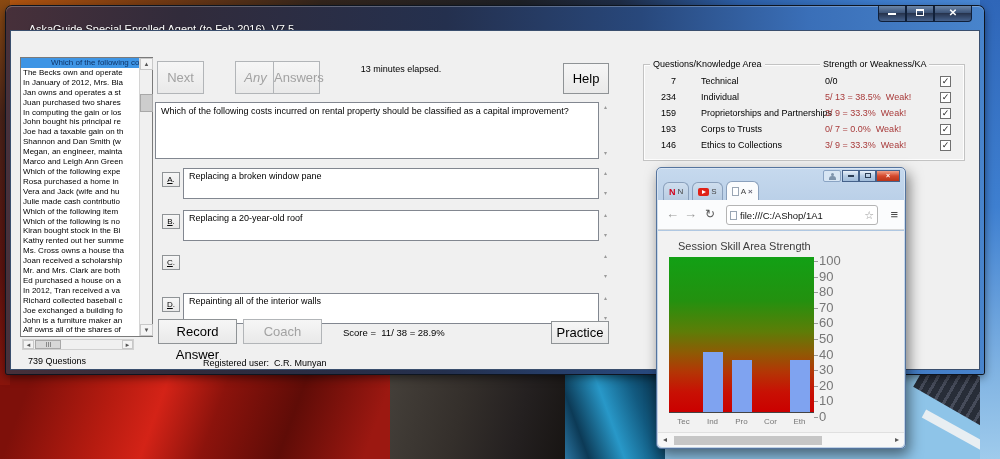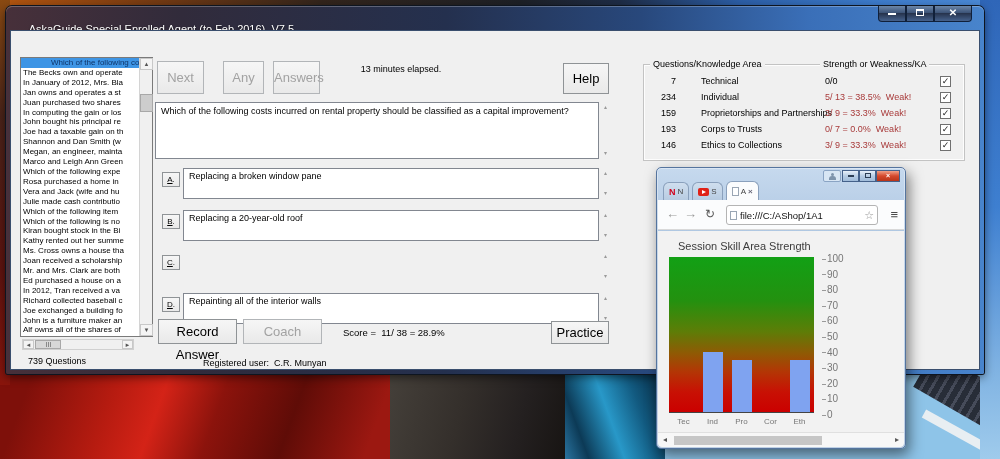--- a/index.html
+++ b/index.html
@@ -67,21 +67,21 @@
   .hthumb i { width:1px; height:5px; background:#8a8a8a; }
 
   .count-label { position:absolute; left:17px; top:325px; font-size:9px; color:#000; }
   .reg-label { position:absolute; left:192px; top:327px; font-size:9px; color:#000; white-space:pre; }
 
   
   .btn { position:absolute; background:linear-gradient(180deg,#f6f6f6,#e9e9e9); border:1px solid #8f9396;
     font-size:13px; color:#000; text-align:center; font-family:"Liberation Sans", sans-serif; }
   .btn.disabled { color:#a2a2a2; border-color:#b2b5b8; }
   .btn-next { left:146px; top:30px; width:47px; height:33px; line-height:31px; }
-  .btn-any  { left:212px; top:30px; width:41px; height:33px; line-height:31px; }
+  .btn-any  { left:224px; top:30px; width:41px; height:33px; line-height:31px;font-style:italic; }
   .btn-answers { left:262px; top:30px; width:47px; height:33px; line-height:31px; }
   .btn-help { left:552px; top:32px; width:46px; height:31px; line-height:29px; }
   .btn-record { left:147px; top:288px; width:79px; height:25px; line-height:23px; }
   .btn-coach { left:232px; top:288px; width:79px; height:25px; line-height:23px; }
   .btn-practice { left:540px; top:290px; width:58px; height:23px; line-height:21px; }
 
   .elapsed { position:absolute; left:310px; top:33px; width:160px; text-align:center; font-size:9px; color:#000; }
   .score { position:absolute; left:332px; top:296px; font-size:9.5px; color:#000; white-space:pre; }
 
   
@@ -145,21 +145,21 @@
   .omni-url { font-size:9.5px; color:#111; white-space:nowrap; overflow:hidden; flex:1; }
   .omni-star { font-size:11px; color:#9a9a9a; flex:none; }
   .menu-btn { position:absolute; right:6px; top:7px; font-size:13px; color:#4a4a4a; font-weight:bold; }
 
   .b-content { position:absolute; left:1px; top:63px; right:1px; height:202px; background:#f2f2f2; overflow:hidden; }
   .chart-title { position:absolute; left:20px; top:9px; font-size:11px; color:#3c3c3c; }
   .chart-plot { position:absolute; left:11px; top:26px; width:145px; height:156px; border-bottom:1px solid #444;
     background:linear-gradient(180deg,#12a015 0%,#23910f 28%,#5d7d07 48%,#8f5a04 62%,#b33605 74%,#c81104 87%,#cb0000 100%); }
   .bar { position:absolute; bottom:0; width:20px; background:#7fa3f0; }
   .chart-yaxis { position:absolute; left:156px; top:26px; width:34px; height:156px; }
-  .ytick { position:absolute; left:8px; font-size:10px; color:#777; white-space:nowrap; }
+  .ytick { position:absolute; left:0; font-size:13px; color:#777; white-space:nowrap; }
   .ytick i { display:inline-block; width:4px; height:1px; background:#999; vertical-align:middle; margin-right:1px; }
   .chart-xaxis { position:absolute; left:11px; top:186px; width:145px; height:12px; }
   .xlab { position:absolute; top:0; width:29px; text-align:center; font-size:8px; color:#777; }
 
   .b-hscroll { position:absolute; left:1px; bottom:1px; right:1px; height:15px; background:#f7f7f7;
     border-top:1px solid #e0e0e0; border-radius:0 0 4px 4px; }
   .bh-arrow { position:absolute; top:2px; font-size:8px; color:#555; }
   .bh-arrow.l { left:5px; } .bh-arrow.r { right:5px; }
   .bh-thumb { position:absolute; left:16px; top:3px; width:148px; height:9px; background:#c6c6c6; }
 </style>

